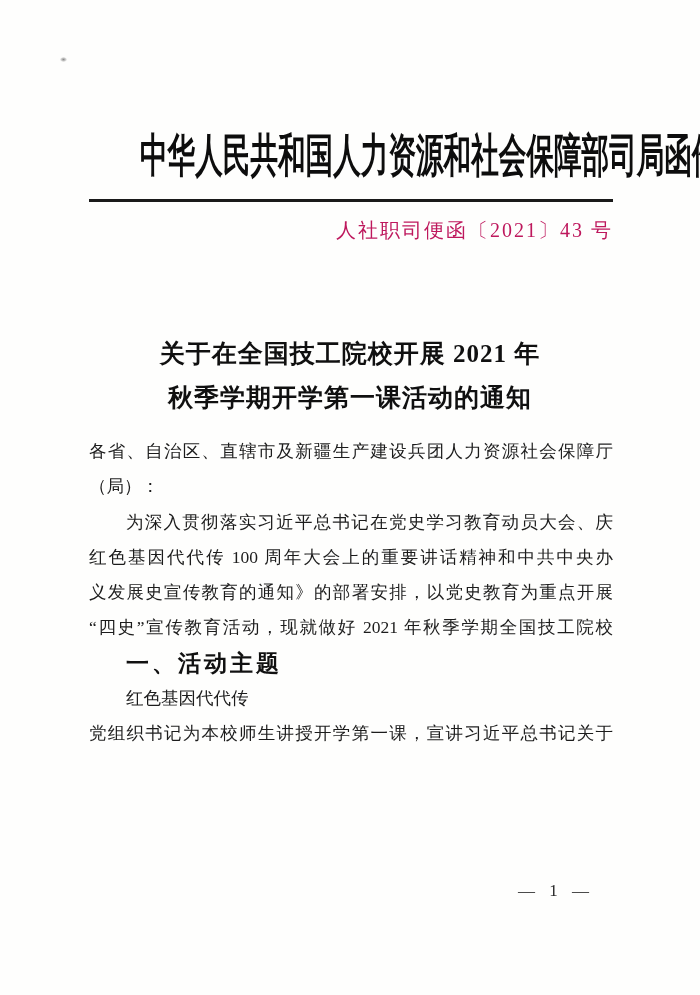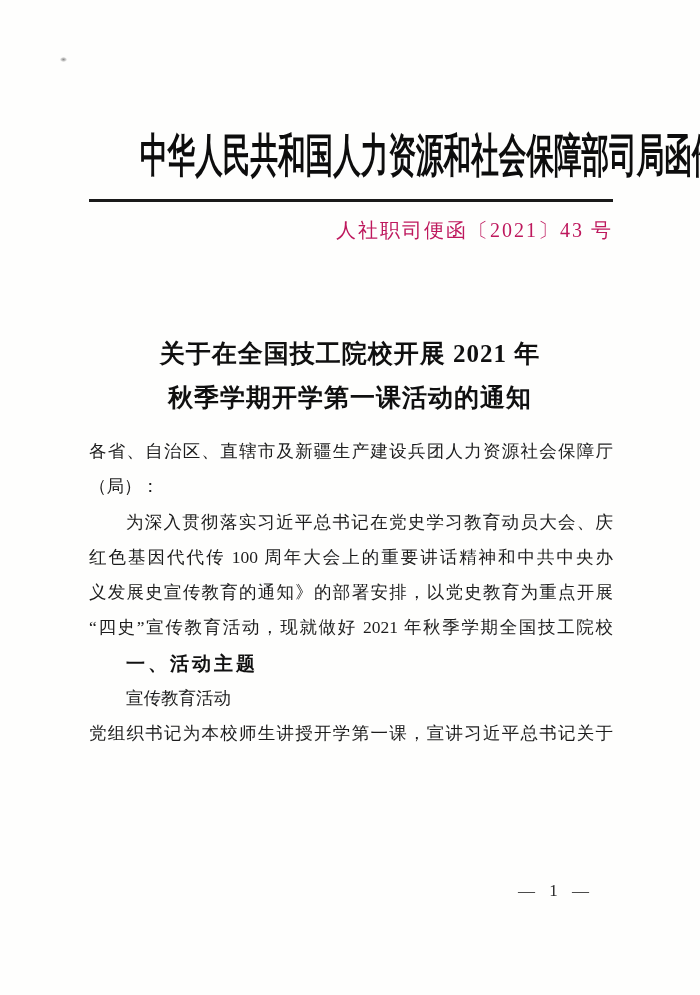--- a/index.html
+++ b/index.html
@@ -31,21 +31,21 @@
   }
   .body-block {
     position:absolute; top:434px; left:89px; width:524px;
     font-size:17.5px; line-height:35.3px; color:#1c1c1c;
   }
   .bl { text-align:justify; text-align-last:justify; text-justify:inter-character; }
   .bl.left { text-align:left; text-align-last:left; }
   .bl.indent { padding-left:37px; }
   .bl.heading {
     font-family:"Liberation Sans","DejaVu Sans",sans-serif;
-    font-weight:bold; font-size:19px; letter-spacing:3px; color:#111;
+    font-weight:bold; font-size:23px; letter-spacing:3px; color:#111;
   }
   .page-number {
     position:absolute; top:880px; right:106px;
     font-size:17px; line-height:22px; letter-spacing:5px; color:#2a2a2a;
     white-space:nowrap;
   }
   .speck {
     position:absolute; left:60px; top:57px; width:7px; height:5px;
     background:radial-gradient(ellipse at center, #8b8b8b 0%, rgba(160,160,160,0.35) 55%, rgba(255,255,255,0) 75%);
     border-radius:50%;
@@ -70,19 +70,19 @@
   </div>
 
   <div class="body-block" id="body-lines">
       <div class="bl">各省、自治区、直辖市及新疆生产建设兵团人力资源社会保障厅</div>
       <div class="bl left">（局）：</div>
       <div class="bl indent">为深入贯彻落实习近平总书记在党史学习教育动员大会、庆</div>
       <div class="bl">红色基因代代传 100 周年大会上的重要讲话精神和中共中央办</div>
       <div class="bl">义发展史宣传教育的通知》的部署安排，以党史教育为重点开展</div>
       <div class="bl">“四史”宣传教育活动，现就做好 2021 年秋季学期全国技工院校</div>
       <div class="bl left indent heading">一、活动主题</div>
-      <div class="bl left indent">宣传教育活动</div>
+      <div class="bl left indent">红色基因代代传</div>
       <div class="bl">党组织书记为本校师生讲授开学第一课，宣讲习近平总书记关于</div>
     </div>
 
   <div class="page-number">— 1 —</div>
 
 </div>
 
 </body></html>

